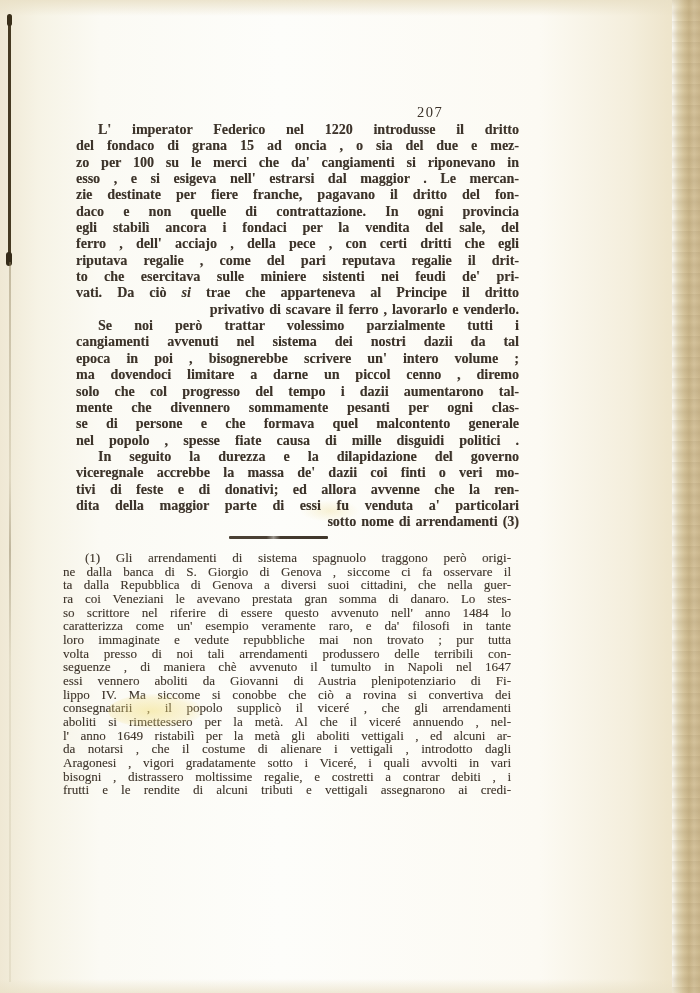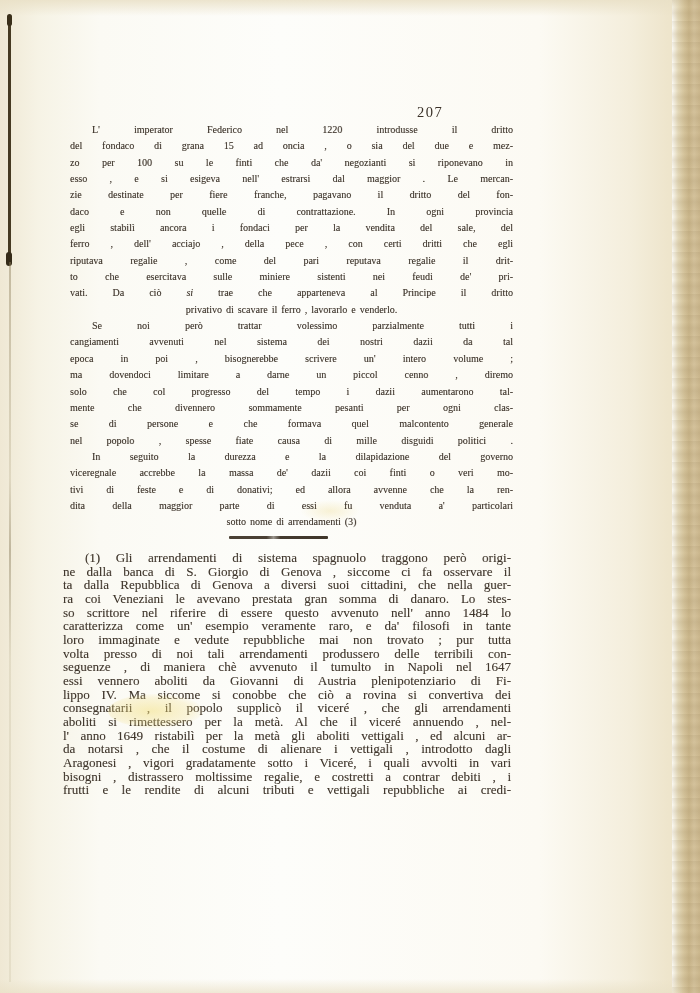--- a/index.html
+++ b/index.html
@@ -89,39 +89,40 @@
   }
   .pagenum {
     position: absolute;
     left: 417px; top: 104px;
     font-size: 14.5px;
     letter-spacing: 1.5px;
     color: #3a3128;
   }
   .maintext {
     position: absolute;
-    left: 70px; top: 122px;
+    left: 76px; top: 122px;
     width: 443px;
-    font-size: 10px;
+    font-size: 14px;
     line-height: 16.35px;
     word-spacing: 1.5px;
     color: #3c332a;
     text-shadow: 0.3px 0.3px 0.3px rgba(60,48,35,0.35);
+    font-weight: bold;
   }
   .footnote {
     position: absolute;
     left: 63px; top: 551px;
     width: 448px;
     font-size: 13px;
     line-height: 13.66px;
     word-spacing: 0.6px;
     color: #40372d;
     text-shadow: 0.3px 0.3px 0.3px rgba(60,48,35,0.3);
   }
-  .tline { text-align: center; white-space: nowrap; }
+  .tline { text-align: right; white-space: nowrap; }
   .tline.just { white-space: normal; text-align: justify; text-align-last: justify; }
   .tline.ind { text-indent: 22px; }
   .foot-rule {
     position: absolute;
     left: 229px; top: 536px;
     width: 99px; height: 2.5px;
     background: linear-gradient(90deg,
       #4a4034 0%, #4a4034 38%, rgba(74,64,52,0.55) 45%,
       #443a2e 52%, #3f362b 100%);
     border-radius: 1px;
@@ -137,21 +138,21 @@
   <div class="gutter-blob-top"></div>
   <div class="gutter-blob-bottom"></div>
   <div class="gutter-faint"></div>
   <div class="stain2"></div>
 
   <div class="pagenum">207</div>
 
   <div class="maintext">
       <div class="tline just ind"><span>L' imperator Federico nel 1220 introdusse il dritto</span></div>
       <div class="tline just"><span>del fondaco di grana 15 ad oncia , o sia del due e mez-</span></div>
-      <div class="tline just"><span>zo per 100 su le finti che da' negozianti si riponevano in</span></div>
+      <div class="tline just"><span>zo per 100 su le merci che da' cangiamenti si riponevano in</span></div>
       <div class="tline just"><span>esso , e si esigeva nell' estrarsi dal maggior . Le mercan-</span></div>
       <div class="tline just"><span>zie destinate per fiere franche, pagavano il dritto del fon-</span></div>
       <div class="tline just"><span>daco e non quelle di contrattazione. In ogni provincia</span></div>
       <div class="tline just"><span>egli stabilì ancora i fondaci per la vendita del sale, del</span></div>
       <div class="tline just"><span>ferro , dell' acciajo , della pece , con certi dritti che egli</span></div>
       <div class="tline just"><span>riputava regalie , come del pari reputava regalie il drit-</span></div>
       <div class="tline just"><span>to che esercitava sulle miniere sistenti nei feudi de' pri-</span></div>
       <div class="tline just"><span>vati. Da ciò </span><i>si</i><span> trae che apparteneva al Principe il dritto</span></div>
       <div class="tline"><span>privativo di scavare il ferro , lavorarlo e venderlo.</span></div>
       <div class="tline just ind"><span>Se noi però trattar volessimo parzialmente tutti i</span></div>
@@ -182,17 +183,17 @@
       <div class="tline just"><span>volta presso di noi tali arrendamenti produssero delle terribili con-</span></div>
       <div class="tline just"><span>seguenze , di maniera chè avvenuto il tumulto in Napoli nel 1647</span></div>
       <div class="tline just"><span>essi vennero aboliti da Giovanni di Austria plenipotenziario di Fi-</span></div>
       <div class="tline just"><span>lippo IV. Ma siccome si conobbe che ciò a rovina si convertiva dei</span></div>
       <div class="tline just"><span>consegnatarii , il popolo supplicò il viceré , che gli arrendamenti</span></div>
       <div class="tline just"><span>aboliti si rimettessero per la metà. Al che il viceré annuendo , nel-</span></div>
       <div class="tline just"><span>l' anno 1649 ristabilì per la metà gli aboliti vettigali , ed alcuni ar-</span></div>
       <div class="tline just"><span>da notarsi , che il costume di alienare i vettigali , introdotto dagli</span></div>
       <div class="tline just"><span>Aragonesi , vigori gradatamente sotto i Viceré, i quali avvolti in vari</span></div>
       <div class="tline just"><span>bisogni , distrassero moltissime regalie, e costretti a contrar debiti , i</span></div>
-      <div class="tline just"><span>frutti e le rendite di alcuni tributi e vettigali repubbliche ai credi-</span></div>
+      <div class="tline just"><span>frutti e le rendite di alcuni tributi e vettigali assegnarono ai credi-</span></div>
     </div>
 
   <div class="stain"></div>
 </div>
 
 </body></html>

